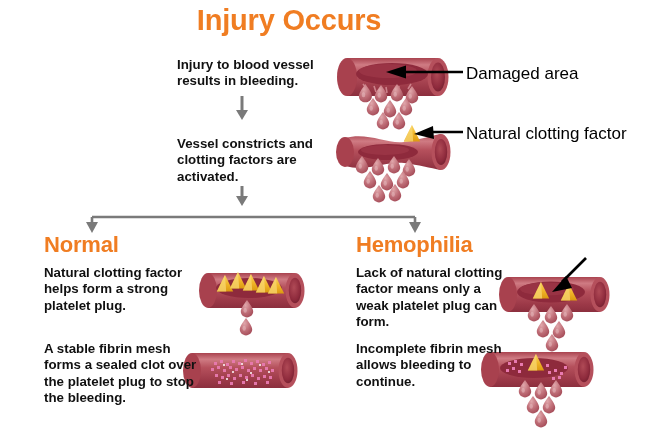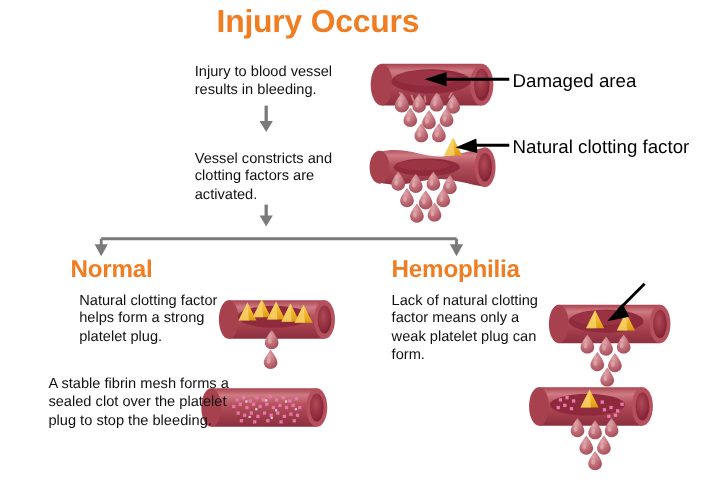--- a/index.html
+++ b/index.html
@@ -32,34 +32,34 @@
     color: #f07d22;
     letter-spacing: -0.2px;
   }
   .branch-title {
     position: absolute;
     font-size: 22px;
     font-weight: bold;
     color: #f07d22;
     letter-spacing: -0.2px;
   }
-  #title-normal { left: 44px; top: 232px; margin-left: 20px; }
+  #title-normal { left: 44px; top: 232px; }
   #title-hemo   { left: 356px; top: 232px; }
 
   
   .body-text {
     position: absolute;
     font-size: 13.3px;
     line-height: 16.4px;
     color: #111111;
-    font-weight: 400;
+    font-weight: 700;
   }
   #txt-step1 { left: 177px; top: 57px;  width: 160px; }
   #txt-step2 { left: 177px; top: 136px; width: 160px; }
-  #txt-norm1 { left: 44px;  top: 265px; width: 152px; margin-left: 28px; }
+  #txt-norm1 { left: 44px;  top: 265px; width: 152px; }
   #txt-norm2 { left: 44px;  top: 341px; width: 166px; }
   #txt-hemo1 { left: 356px; top: 265px; width: 150px; }
   #txt-hemo2 { left: 356px; top: 341px; width: 152px; }
 
   
   .callout {
     position: absolute;
     font-size: 17px;
     color: #000000;
     font-weight: 400;
@@ -358,15 +358,16 @@
   <div class="callout" id="lbl-damaged">Damaged area</div>
   <div class="callout" id="lbl-natural">Natural clotting factor</div>
 
   <div class="branch-title" id="title-normal">Normal</div>
   <div class="branch-title" id="title-hemo">Hemophilia</div>
 
   <div class="body-text" id="txt-norm1">Natural clotting factor helps form a strong platelet plug.</div>
   <div class="body-text" id="txt-norm2">A stable fibrin mesh forms a sealed clot over the platelet plug to stop the bleeding.</div>
 
   <div class="body-text" id="txt-hemo1">Lack of natural clotting factor means only a weak platelet plug can form.</div>
+  <div class="body-text" id="txt-hemo2">Incomplete fibrin mesh allows bleeding to continue.</div>
 
 
 </div>
 
 </body></html>

